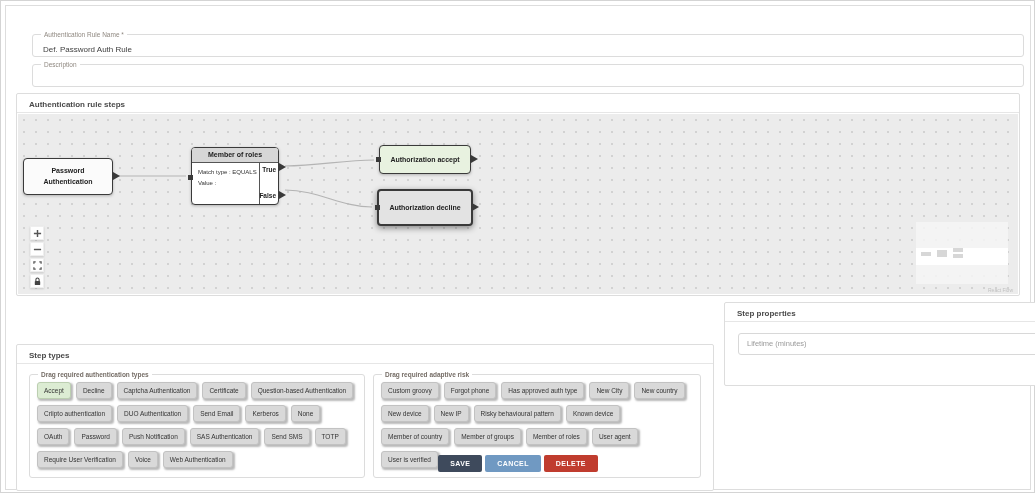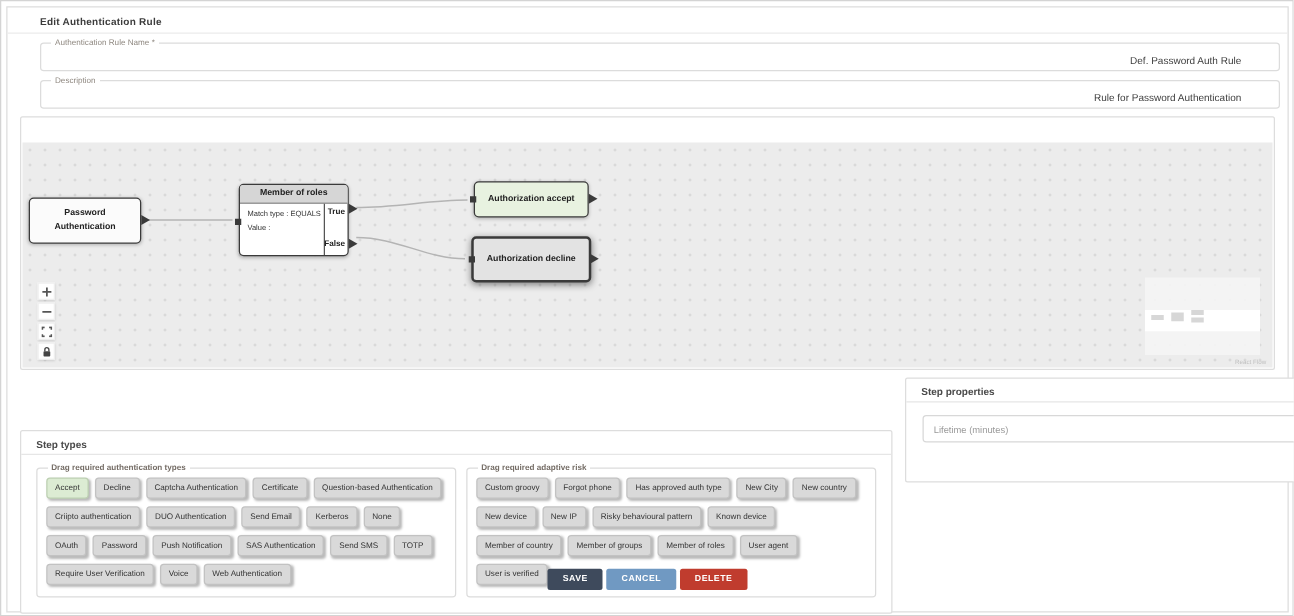--- a/index.html
+++ b/index.html
@@ -28,21 +28,20 @@
     border: 1px solid #dcdcdc; border-radius: 3px; height: 26px;
     margin-bottom: 4px; background: #fff;
   }
   fieldset.field legend {
     margin-left: 8px; padding: 0 3px; font-size: 6.5px; color: #8f8880;
   }
   fieldset.field input {
     border: none; outline: none; background: transparent;
     width: calc(100% - 20px); padding: 0 10px 5px; font-size: 8px; color: #3e3e3e;
     font-family: "Liberation Sans", sans-serif;
-    text-align: right;
   }
   
   .panel { border: 1px solid #ddd; border-radius: 2px; background: #fff; position: absolute; }
   .panel-header {
     height: 19px; border-bottom: 1px solid #e6e6e6;
     font-size: 8px; font-weight: bold; color: #4a4a4a;
     padding: 6px 0 0 12px;
   }
   .flow-panel { left: 10px; right: 10px; top: 87px; height: 203px; }
   
@@ -149,34 +148,33 @@
   .btn-save { background: #3e4a5c; }
   .btn-cancel { background: #7099c2; }
   .btn-delete { background: #c03c2e; }
 </style>
 </head>
 <body>
 
 <div class="page">
   <div class="card">
 
-    <div class="card-header">Edit Authentication Rule</div>
 
     <div class="form-area">
       <fieldset class="field">
         <legend>Authentication Rule Name *</legend>
         <input type="text" value="Def. Password Auth Rule" style="">
       </fieldset>
       <fieldset class="field">
         <legend>Description</legend>
-        <input type="text" value="Rule for Password Authentication" style="">
       </fieldset>
     </div>
 
     <div class="panel flow-panel">
+      <div class="panel-header">Authentication rule steps</div>
       <div class="canvas">
 
         <svg class="edges">
           <path d="M97,62 C123,62 143,62 168,62"></path>
           <path d="M267,52 C300,52 325,46 356,46"></path>
           <path d="M267,76 C300,76 323,93 354,93"></path>
         </svg>
 
         <div class="node node-password">
           <span>Password Authentication</span>

